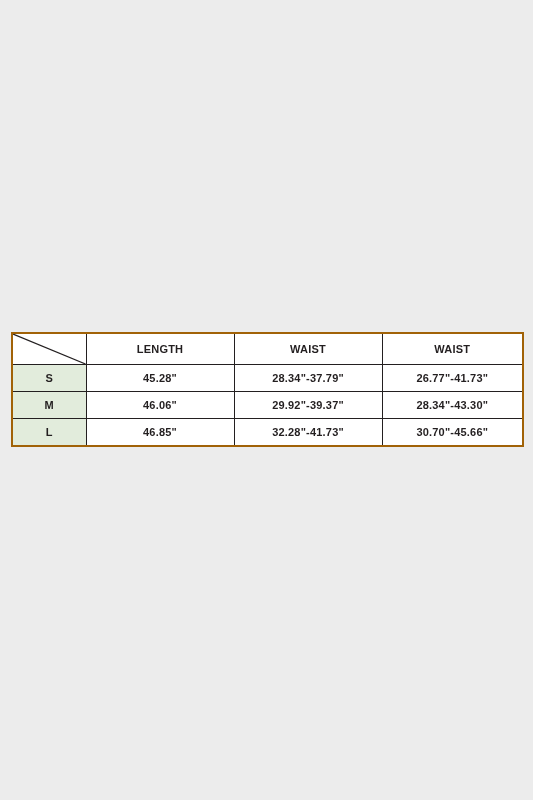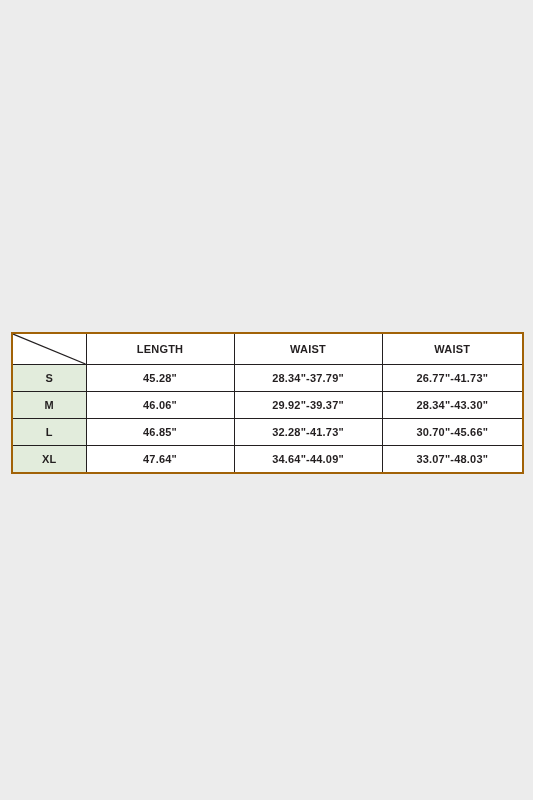--- a/index.html
+++ b/index.html
@@ -130,22 +130,16 @@
         <td class="value-cell">46.06"</td>
         <td class="value-cell">29.92"-39.37"</td>
         <td class="value-cell">28.34"-43.30"</td>
       </tr>
       <tr class="data-row row-l">
         <td class="size-cell">L</td>
         <td class="value-cell">46.85"</td>
         <td class="value-cell">32.28"-41.73"</td>
         <td class="value-cell">30.70"-45.66"</td>
       </tr>
-      <tr class="data-row row-xl">
-        <td class="size-cell">XL</td>
-        <td class="value-cell">47.64"</td>
-        <td class="value-cell">34.64"-44.09"</td>
-        <td class="value-cell">33.07"-48.03"</td>
-      </tr>
     </tbody>
   </table>
 
 </div>
 
 </body></html>

